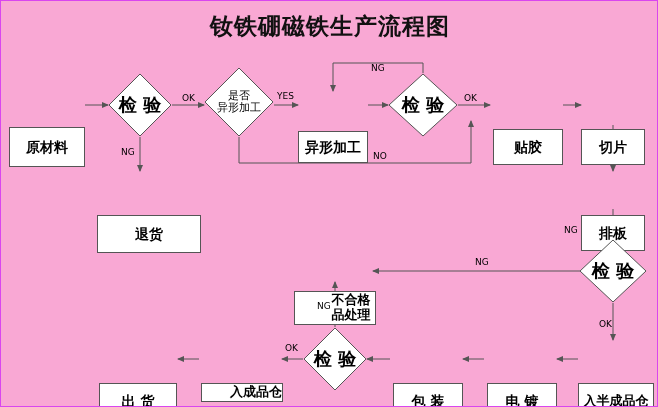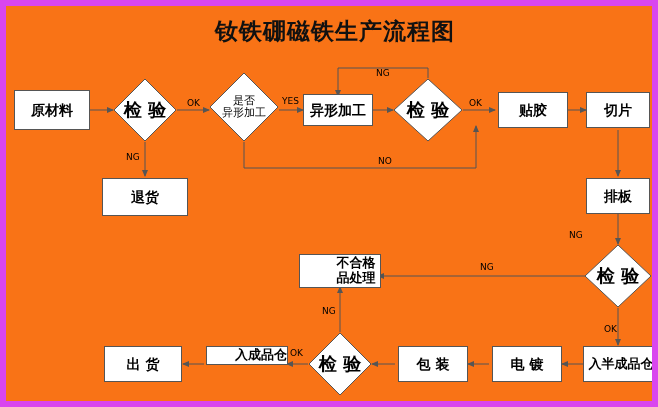--- a/index.html
+++ b/index.html
@@ -4,24 +4,24 @@
 <style>
   html, body {
     margin: 0;
     padding: 0;
     background: #ffffff;
   }
   #canvas {
     position: relative;
     width: 658px;
     height: 407px;
-    background: #f97316;
+    background: #f9a8d4;
     font-family: "DejaVu Sans", "Liberation Sans", sans-serif;
     overflow: hidden;
-    border: 6px solid #d946ef;
+    border: 1px solid #d946ef;
     box-sizing: border-box;
   }
   #title {
     position: absolute;
     left: 0;
     top: 10px;
     width: 658px;
     text-align: center;
     font-size: 23px;
     font-weight: bold;
@@ -31,20 +31,21 @@
   }
   .node {
     position: absolute;
     box-sizing: border-box;
     display: flex;
     align-items: center;
     justify-content: center;
     text-align: center;
     color: #000;
     line-height: 1.15;
+    margin-top: 42px;
   }
   .rect {
     border: 1px solid #555;
     background: #fff;
     font-size: 14px;
     font-weight: bold;
     font-family: "DejaVu Serif", "Liberation Serif", serif;
   }
   .rect.small {
     font-size: 12px;
@@ -193,21 +194,21 @@
     <span>排板</span>
   </div>
 
   <div class="diamond-wrap" style="left:578px; top:238px; width:68px; height:64px;">
     <svg class="diamond-shape" viewBox="0 0 68 64">
       <polygon points="34,1 67,32 34,63 1,32" fill="#ffffff" stroke="#555" stroke-width="1"></polygon>
     </svg>
     <div class="diamond-label">检 验</div>
   </div>
 
-  <div class="node rect" style="left:96px; top:172px; width:86px; height:38px;">
+  <div class="node rect" style="left:96px; top:172px; width:104px; height:38px;">
     <span>退货</span>
   </div>
 
   <div class="node rect small" style="left:293px; top:248px; width:82px; height:34px; font-size:13px; font-weight:bold;padding-left:32px;">
     <span>不合格品处理</span>
   </div>
 
   <div class="node rect" style="left:577px; top:340px; width:76px; height:36px; font-size:13px;">
     <span>入半成品仓</span>
   </div>

